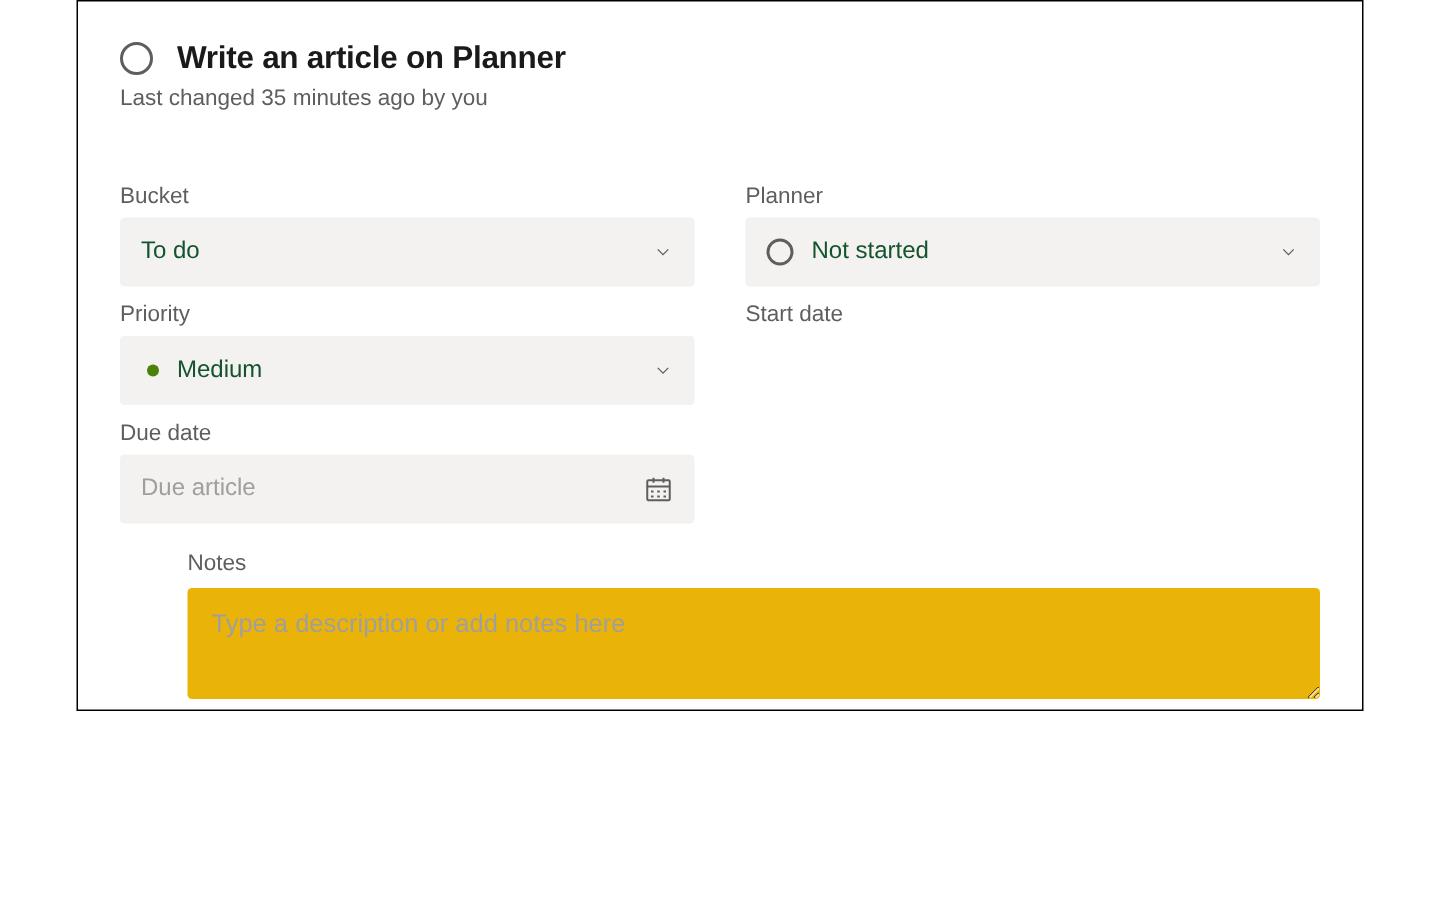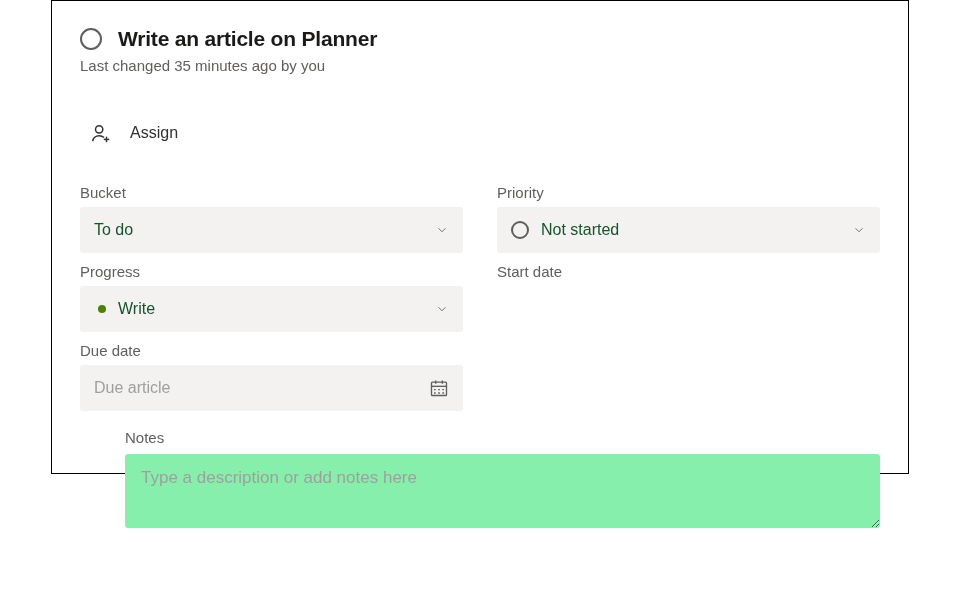--- a/index.html
+++ b/index.html
@@ -107,21 +107,21 @@
       margin-left: 4px;
     }
     .cal-icon svg { display: block; }
     .notes-section { margin-top: 18px; padding-left: 45px; }
     .notes-label {
       font-size: 15px;
       color: #605e5c;
       margin-bottom: 8px;
     }
     .notes-box {
-      background: #86efac;
+      background: #eab308;
       border-radius: 3px;
       width: 100%;
       min-height: 74px;
       border: none;
       padding: 14px 16px;
       font-family: inherit;
       font-size: 17px;
       color: #201f1e;
       resize: both;
       outline: none;
@@ -132,63 +132,52 @@
 <body>
 
 <div class="panel">
 
   <div class="header-row">
     <div class="task-radio"></div>
     <div class="task-title">Write an article on Planner</div>
   </div>
   <div class="subtitle">Last changed 35 minutes ago by you</div>
 
-  <div class="assign-row">
-    <span class="assign-icon">
-      <svg width="22" height="22" viewBox="0 0 24 24" fill="none" stroke="#323130" stroke-width="1.6">
-        <circle cx="10" cy="8" r="4"></circle>
-        <path d="M3 21c0-3.5 3.2-6 7-6 2.1 0 4 .8 5.3 2"></path>
-        <line x1="18" y1="16" x2="18" y2="22"></line>
-        <line x1="15" y1="19" x2="21" y2="19"></line>
-      </svg>
-    </span>
-    <span class="assign-label">Assign</span>
-  </div>
 
   <div class="fields-grid">
 
     <div class="field">
       <div class="field-label">Bucket</div>
       <div class="select-box">
         <span class="select-value">To do</span>
         <svg class="chevron" viewBox="0 0 24 24">
             <polyline points="6 9 12 15 18 9"></polyline>
           </svg>
       </div>
     </div>
 
     <div class="field">
-      <div class="field-label">Priority</div>
+      <div class="field-label">Planner</div>
       <div class="select-box">
         <span class="select-value">
           <span class="circle-small"></span>
           <span>Not started</span>
         </span>
         <svg class="chevron" viewBox="0 0 24 24">
             <polyline points="6 9 12 15 18 9"></polyline>
           </svg>
       </div>
     </div>
 
     <div class="field">
-      <div class="field-label">Progress</div>
+      <div class="field-label">Priority</div>
       <div class="select-box">
         <span class="select-value">
           <span class="priority-dot"></span>
-          <span>Write</span>
+          <span>Medium</span>
         </span>
         <svg class="chevron" viewBox="0 0 24 24">
             <polyline points="6 9 12 15 18 9"></polyline>
           </svg>
       </div>
     </div>
 
     <div class="field">
       <div class="field-label">Start date</div>
     </div>

